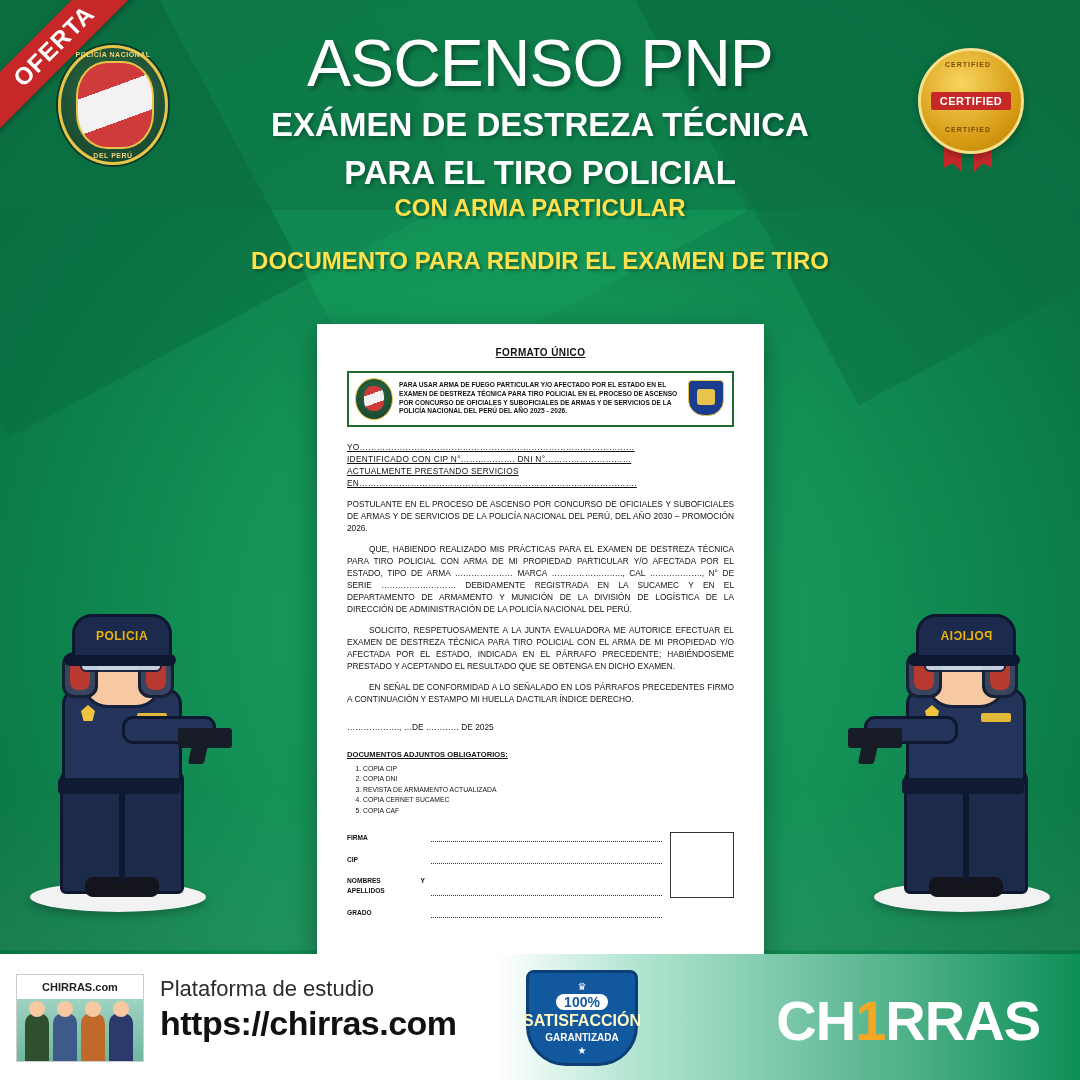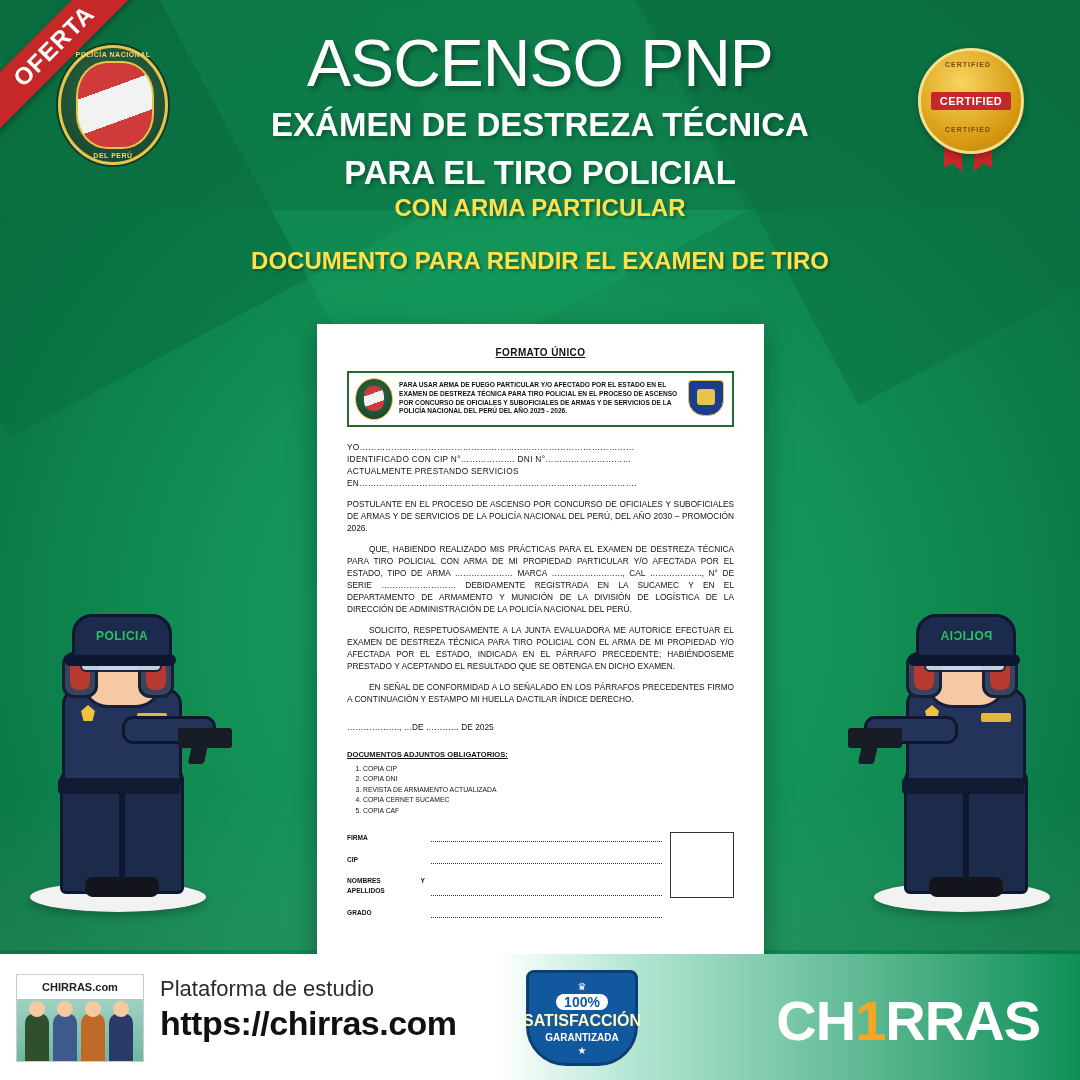--- a/index.html
+++ b/index.html
@@ -77,21 +77,21 @@
       background:linear-gradient(160deg,#cf3a3a 0%,#cf3a3a 33%,#f2f2f2 33%,#f2f2f2 66%,#cf3a3a 66%);}
   .doc-box .mini-crest2{width:42px;height:42px;flex:0 0 42px;position:relative;}
   .doc-box .mini-crest2 .shield{position:absolute;left:4px;top:2px;width:34px;height:34px;
       background:#1b3d8f;border:1.5px solid #e8c44a;border-radius:4px 4px 16px 16px;}
   .doc-box .mini-crest2 .shield::after{content:"";position:absolute;left:8px;top:8px;width:18px;height:16px;
       background:#e8c44a;border-radius:3px;}
   .doc-box .bt{flex:1;font-size:6.6px;font-weight:bold;line-height:1.3;text-align:left;color:#111;}
   .p{margin-top:9px;}
   .p-first{margin-top:14px;}
   .indent{text-indent:22px;}
-  .dline{letter-spacing:.3px;}
+  .dline{letter-spacing:.3px;text-decoration:underline;}
   .date-line{margin-top:16px;font-size:8.3px;}
   .docs-title{margin-top:16px;font-weight:bold;font-size:7.6px;text-decoration:underline;}
   .docs-list{margin:4px 0 0 0;padding-left:16px;font-size:6.8px;line-height:1.55;}
   .sig-area{margin-top:16px;display:flex;gap:8px;}
   .sig-rows{flex:1;font-size:6.6px;font-weight:bold;}
   .sig-row{display:flex;align-items:flex-end;gap:6px;margin-bottom:12px;}
   .sig-row .lbl{width:78px;}
   .sig-row .dots{flex:1;border-bottom:1px dotted #333;height:9px;}
   .fingerprint{width:62px;height:64px;border:1px solid #333;}
   .page-num{position:absolute;right:26px;bottom:14px;font-size:7px;color:#333;}
@@ -111,21 +111,21 @@
   .o-torso{position:absolute;bottom:104px;left:44px;width:114px;height:96px;background:#24335a;
       border-radius:16px 16px 10px 10px;border:3px solid #0d1830;}
   .o-belt{position:absolute;bottom:100px;left:40px;width:122px;height:16px;background:#101a33;border-radius:4px;}
   .o-badge{position:absolute;top:14px;left:16px;width:14px;height:16px;background:#f0c33c;
       clip-path:polygon(50% 0,100% 38%,82% 100%,18% 100%,0 38%);}
   .o-name{position:absolute;top:22px;right:12px;width:30px;height:9px;background:#e3b93a;border-radius:2px;}
   .o-head{position:absolute;bottom:186px;left:64px;width:74px;height:70px;background:#f6c9a2;border-radius:26px;
       border:3px solid #14203c;}
   .o-cap{position:absolute;bottom:236px;left:54px;width:94px;height:38px;background:#1b2a4d;
       border-radius:20px 20px 4px 4px;border:3px solid #0d1830;display:flex;align-items:center;justify-content:center;}
-  .o-cap span{color:#22c55e;font-size:12px;font-weight:bold;letter-spacing:.5px;}
+  .o-cap span{color:#eab308;font-size:12px;font-weight:bold;letter-spacing:.5px;}
   .o-visor{position:absolute;bottom:228px;left:46px;width:112px;height:12px;background:#0d1830;border-radius:8px;}
   .o-ear{position:absolute;bottom:196px;width:30px;height:40px;background:#39455f;border-radius:12px;border:3px solid #151f36;}
   .o-ear.l{left:44px;}
   .o-ear.r{right:44px;}
   .o-ear .pad{position:absolute;inset:5px;background:#b8392f;border-radius:8px;}
   .o-glass{position:absolute;bottom:222px;left:62px;width:78px;height:13px;background:#c7d6e6;border-radius:6px;
       border:2px solid #14203c;opacity:.95;}
   .o-arm{position:absolute;bottom:150px;width:88px;height:22px;background:#24335a;border-radius:11px;border:3px solid #0d1830;}
   .o-gun{position:absolute;bottom:146px;width:54px;height:20px;background:#171c26;border-radius:3px;}
   .o-gun::after{content:"";position:absolute;bottom:-16px;left:12px;width:16px;height:20px;background:#171c26;

